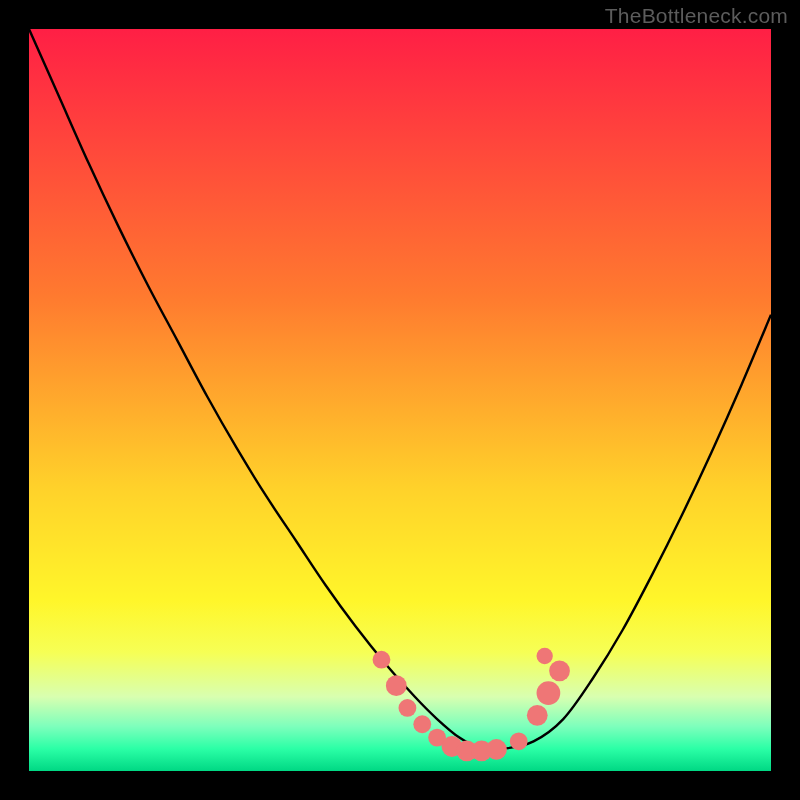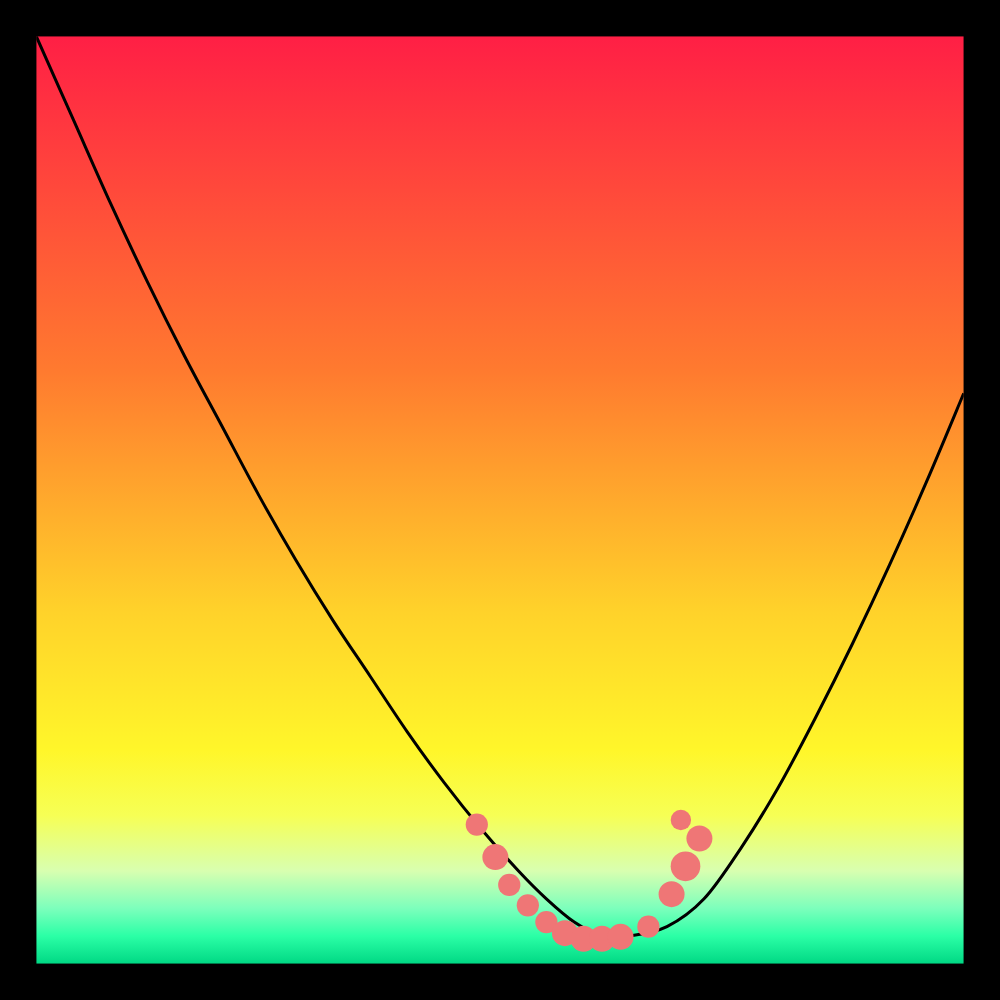--- a/index.html
+++ b/index.html
@@ -81,13 +81,14 @@
           <circle cx="452.62" cy="721.97" r="10.39" fill="#ef7676"></circle>
           <circle cx="467.46" cy="720.48" r="10.39" fill="#ef7676"></circle>
           <circle cx="489.72" cy="712.32" r="8.90" fill="#ef7676"></circle>
           <circle cx="508.27" cy="686.35" r="10.39" fill="#ef7676"></circle>
           <circle cx="519.40" cy="664.09" r="11.87" fill="#ef7676"></circle>
           <circle cx="530.53" cy="641.83" r="10.39" fill="#ef7676"></circle>
           <circle cx="515.69" cy="626.99" r="8.16" fill="#ef7676"></circle>
         </g>
     </svg>
   </div>
+  <div class="watermark">TheBottleneck.com</div>
 </div>
 
 </body></html>

